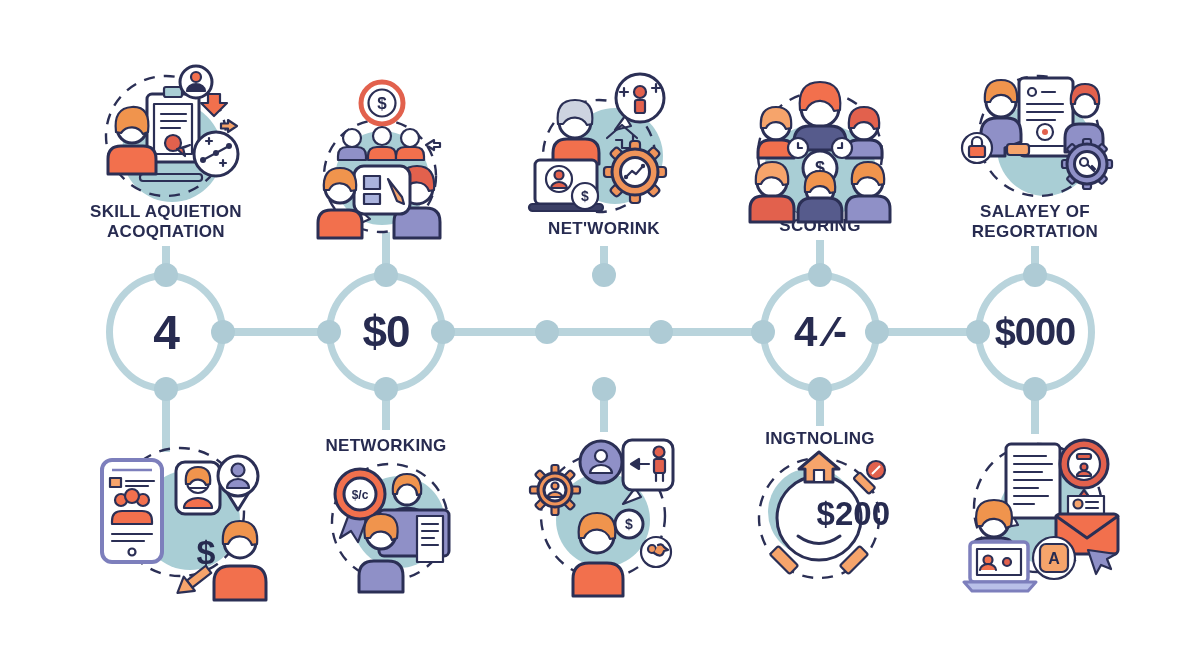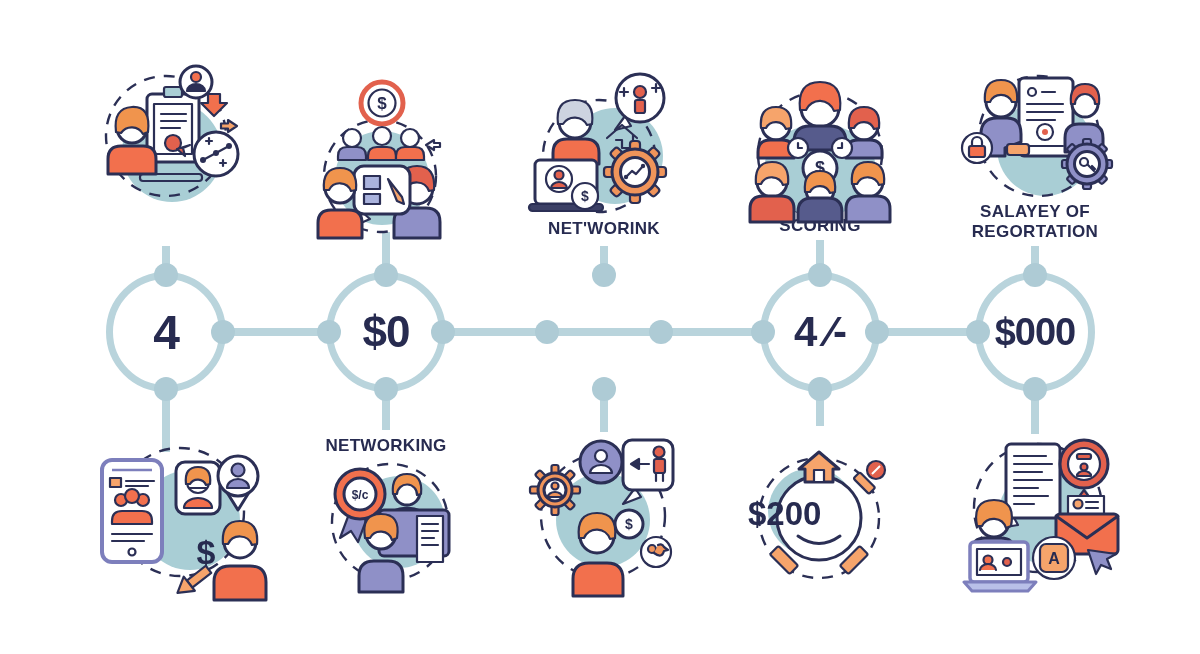--- a/index.html
+++ b/index.html
@@ -16,21 +16,21 @@
   .mval{font-weight:800;color:var(--navy,#272b50);letter-spacing:-1px}
   .f48{font-size:48px}.f44{font-size:44px}.f42{font-size:42px}.f38{font-size:38px}.f30{font-size:30px;letter-spacing:0}
   .label{position:absolute;width:200px;text-align:center;font-weight:800;
     color:var(--navy,#272b50);font-size:17px;line-height:20px;letter-spacing:.3px}
   .icon{position:absolute}
   .icon svg{display:block;width:100%;height:100%;overflow:visible}
   svg .o{stroke:#2b2f55;stroke-width:3px;stroke-linecap:round;stroke-linejoin:round}
   svg .o2{stroke:#2b2f55;stroke-width:2.2px;stroke-linecap:round;stroke-linejoin:round}
   svg .dash{fill:none;stroke:#2b2f55;stroke-width:2.4px;stroke-dasharray:11 9}
   svg text{font-family:"Liberation Sans",sans-serif;font-weight:700;fill:#272b50}
-  .stampval{position:absolute;width:142px;text-align:left;font-size:33px;
+  .stampval{position:absolute;width:142px;text-align:right;font-size:33px;
     font-weight:800;color:var(--navy,#272b50)}
 </style>
 </head>
 <body>
 
 <div class="canvas">
 
   <div class="hline" style="left:166px;top:328px;width:869px"></div>
   <div class="vline" style="left:162px;top:246px;height:34px"></div>
   <div class="vline" style="left:162px;top:386px;height:66px"></div>
@@ -68,27 +68,32 @@
   <div class="dot" style="left:1023px;top:377px"></div>
   <div class="dot" style="left:211px;top:320px"></div>
   <div class="dot" style="left:317px;top:320px"></div>
   <div class="dot" style="left:431px;top:320px"></div>
   <div class="dot" style="left:535px;top:320px"></div>
   <div class="dot" style="left:649px;top:320px"></div>
   <div class="dot" style="left:751px;top:320px"></div>
   <div class="dot" style="left:865px;top:320px"></div>
   <div class="dot" style="left:966px;top:320px"></div>
 
+  <div class="label" style="left:66px;top:202px">
+    <div>SKILL AQUIETION</div>
+    <div>ACOQΠATION</div>
+  </div>
   <div class="label" style="left:504px;top:219px">NET'WORINK</div>
   <div class="label" style="left:720px;top:216px">SCORING</div>
   <div class="label" style="left:935px;top:202px">
     <div>SALAYEY OF</div>
     <div>REGORTATION</div>
   </div>
   <div class="label" style="left:286px;top:436px">NETWORKING</div>
+  <div class="label" style="left:720px;top:429px">INGTNOLING</div>
 
   <div class="icon" style="left:90px;top:56px;width:155px;height:150px">
   <svg viewBox="0 0 155 150">
     <circle cx="82" cy="96" r="50" fill="#a9ced5"></circle>
     <circle class="dash" cx="76" cy="80" r="60"></circle>
     <g>
       <rect class="o" x="57" y="38" width="52" height="68" rx="5" fill="#fff"></rect>
       <rect class="o2" x="64" y="48" width="38" height="50" fill="#fff"></rect>
       <rect class="o2" x="74" y="31" width="18" height="10" rx="2" fill="#a9ced5"></rect>
       <line class="o2" x1="71" y1="58" x2="96" y2="58"></line>

